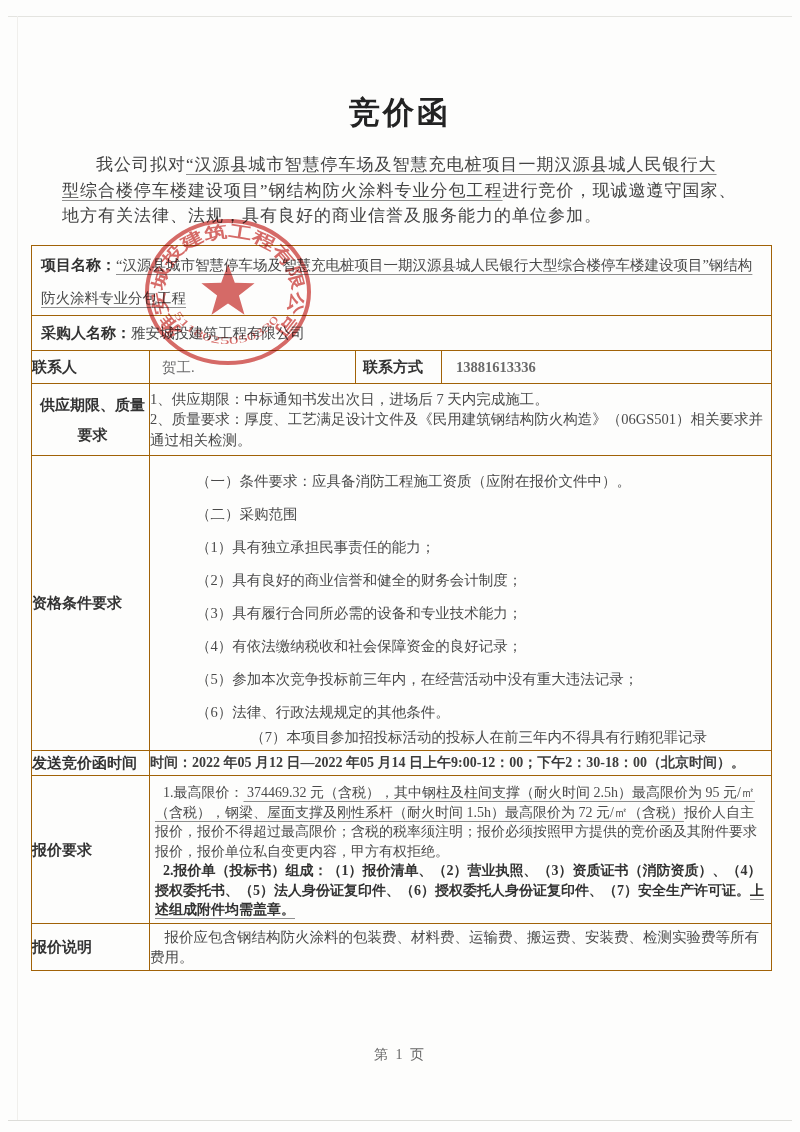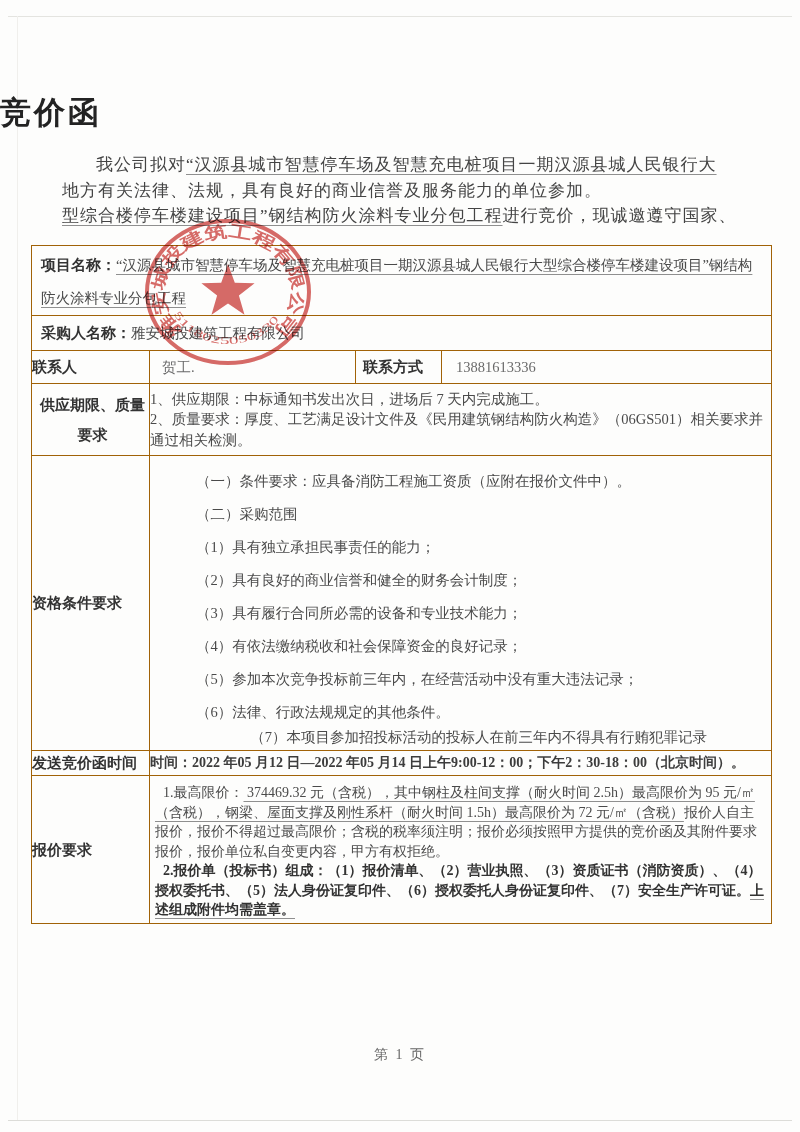--- a/index.html
+++ b/index.html
@@ -12,21 +12,21 @@
     overflow:hidden;
   }
   .page{position:absolute;inset:0;}
   
   .scan-line-top{position:absolute;left:8px;top:16px;width:784px;height:1px;background:#e4e4e0;}
   .scan-line-bottom{position:absolute;left:8px;top:1120px;width:784px;height:1px;background:#dcdcd8;}
   .scan-line-left{position:absolute;left:17px;top:16px;width:1px;height:1104px;background:#f0efec;}
 
   .doc-title{
     position:absolute;top:92px;left:0;width:100%;
-    font-size:31px;font-weight:bold;color:#232323;
+    text-align:center;font-size:31px;font-weight:bold;color:#232323;
     letter-spacing:3px;
   }
   .intro{
     position:absolute;left:62px;top:152px;width:684px;
     font-size:17px;line-height:25.5px;color:#444;
     letter-spacing:1px;
   }
   .indent2{padding-left:34px;text-align:center;}
   .u{
     text-decoration:underline;
@@ -85,22 +85,22 @@
 <div class="page">
 
   <div class="scan-line-top"></div>
   <div class="scan-line-bottom"></div>
   <div class="scan-line-left"></div>
 
   <div class="doc-title">竞价函</div>
 
   <div class="intro">
     <div><span class="indent2">我公司拟对</span><span class="u">“汉源县城市智慧停车场及智慧充电桩项目一期汉源县城人民银行大</span></div>
+    <div><span class="u">型综合楼停车楼建设项目”钢结构防火涂料专业分包工程</span><span>进行竞价，现诚邀遵守国家、</span></div>
     <div>地方有关法律、法规，具有良好的商业信誉及服务能力的单位参加。</div>
-    <div><span class="u">型综合楼停车楼建设项目”钢结构防火涂料专业分包工程</span><span>进行竞价，现诚邀遵守国家、</span></div>
   </div>
 
   <table class="main">
     <colgroup>
       <col style="width:118px">
         <col style="width:206px">
         <col style="width:86px">
         <col style="width:330px">
     </colgroup>
     <tbody>
@@ -115,21 +115,21 @@
       <td colspan="4">
         <div class="cellpad" style="padding:0 8px 0 9px;">
           <span class="lbl-inline">采购人名称：</span><span>雅安城投建筑工程有限公司</span>
         </div>
       </td>
     </tr>
     <tr style="height:33px">
       <td class="lbl">联系人</td>
       <td class="val" style="padding-left:12px;color:#6a6a6a;">贺工.</td>
       <td class="lbl" style="padding-left:7px;">联系方式</td>
-      <td class="val" style="padding-left:14px;color:#6a6a6a;">13881613336</td>
+      <td class="val" style="padding-left:14px;color:#6a6a6a;font-weight:bold;">13881613336</td>
     </tr>
     <tr style="height:72px">
       <td class="lbl tall ctr">供应期限、质量要求</td>
       <td colspan="3" class="val supply-val">
         <p>1、供应期限：中标通知书发出次日，进场后 7 天内完成施工。</p>
         <p>2、质量要求：厚度、工艺满足设计文件及《民用建筑钢结构防火构造》（06GS501）相关要求并通过相关检测。</p>
       </td>
     </tr>
     <tr style="height:295px">
       <td class="lbl">资格条件要求</td>
@@ -153,20 +153,24 @@
     </tr>
     <tr style="height:148px">
       <td class="lbl">报价要求</td>
       <td colspan="3" class="quote-cell">
         <div class="inner">
           <span class="quote-part1-prefix">1.最高限价：</span><span class="u">  374469.32 元（含税），其中钢柱及柱间支撑（耐火时间 2.5h）最高限价为 95 元/㎡（含税），钢梁、屋面支撑及刚性系杆（耐火时间 1.5h）最高限价为 72 元/㎡（含税）</span><span>报价人自主报价，报价不得超过最高限价；含税的税率须注明；报价必须按照甲方提供的竞价函及其附件要求报价，报价单位私自变更内容，甲方有权拒绝。</span><br>
           <span class="quote-part2 quote-part1-prefix">2.报价单（投标书）组成：（1）报价清单、（2）营业执照、（3）资质证书（消防资质）、（4）授权委托书、（5）法人身份证复印件、（6）授权委托人身份证复印件、（7）安全生产许可证。</span><span class="quote-part2 u">上述组成附件均需盖章。</span>
         </div>
       </td>
     </tr>
+    <tr style="height:47px">
+      <td class="lbl">报价说明</td>
+      <td colspan="3" class="val note-val">报价应包含钢结构防火涂料的包装费、材料费、运输费、搬运费、安装费、检测实验费等所有费用。</td>
+    </tr>
   </tbody>
     </table>
 
   <svg class="stamp" viewBox="0 0 170 150">
     <ellipse cx="85" cy="75" rx="81" ry="71" fill="none" stroke="#cf4a46" stroke-width="4"></ellipse>
     <path id="sealArcTop" d="M 39.7 113.9 A 64 55 0 1 1 130.3 113.9" fill="none"></path>
     <path id="sealArcBottom" d="M 30.6 97 A 60 52 0 0 0 139.4 97" fill="none"></path>
     <text font-size="16.5" font-weight="bold" fill="#cf4a46">
       <textPath href="#sealArcTop" xlink:href="#sealArcTop" startOffset="0" textLength="276" lengthAdjust="spacingAndGlyphs">雅安城投建筑工程有限公司</textPath>
     </text>

